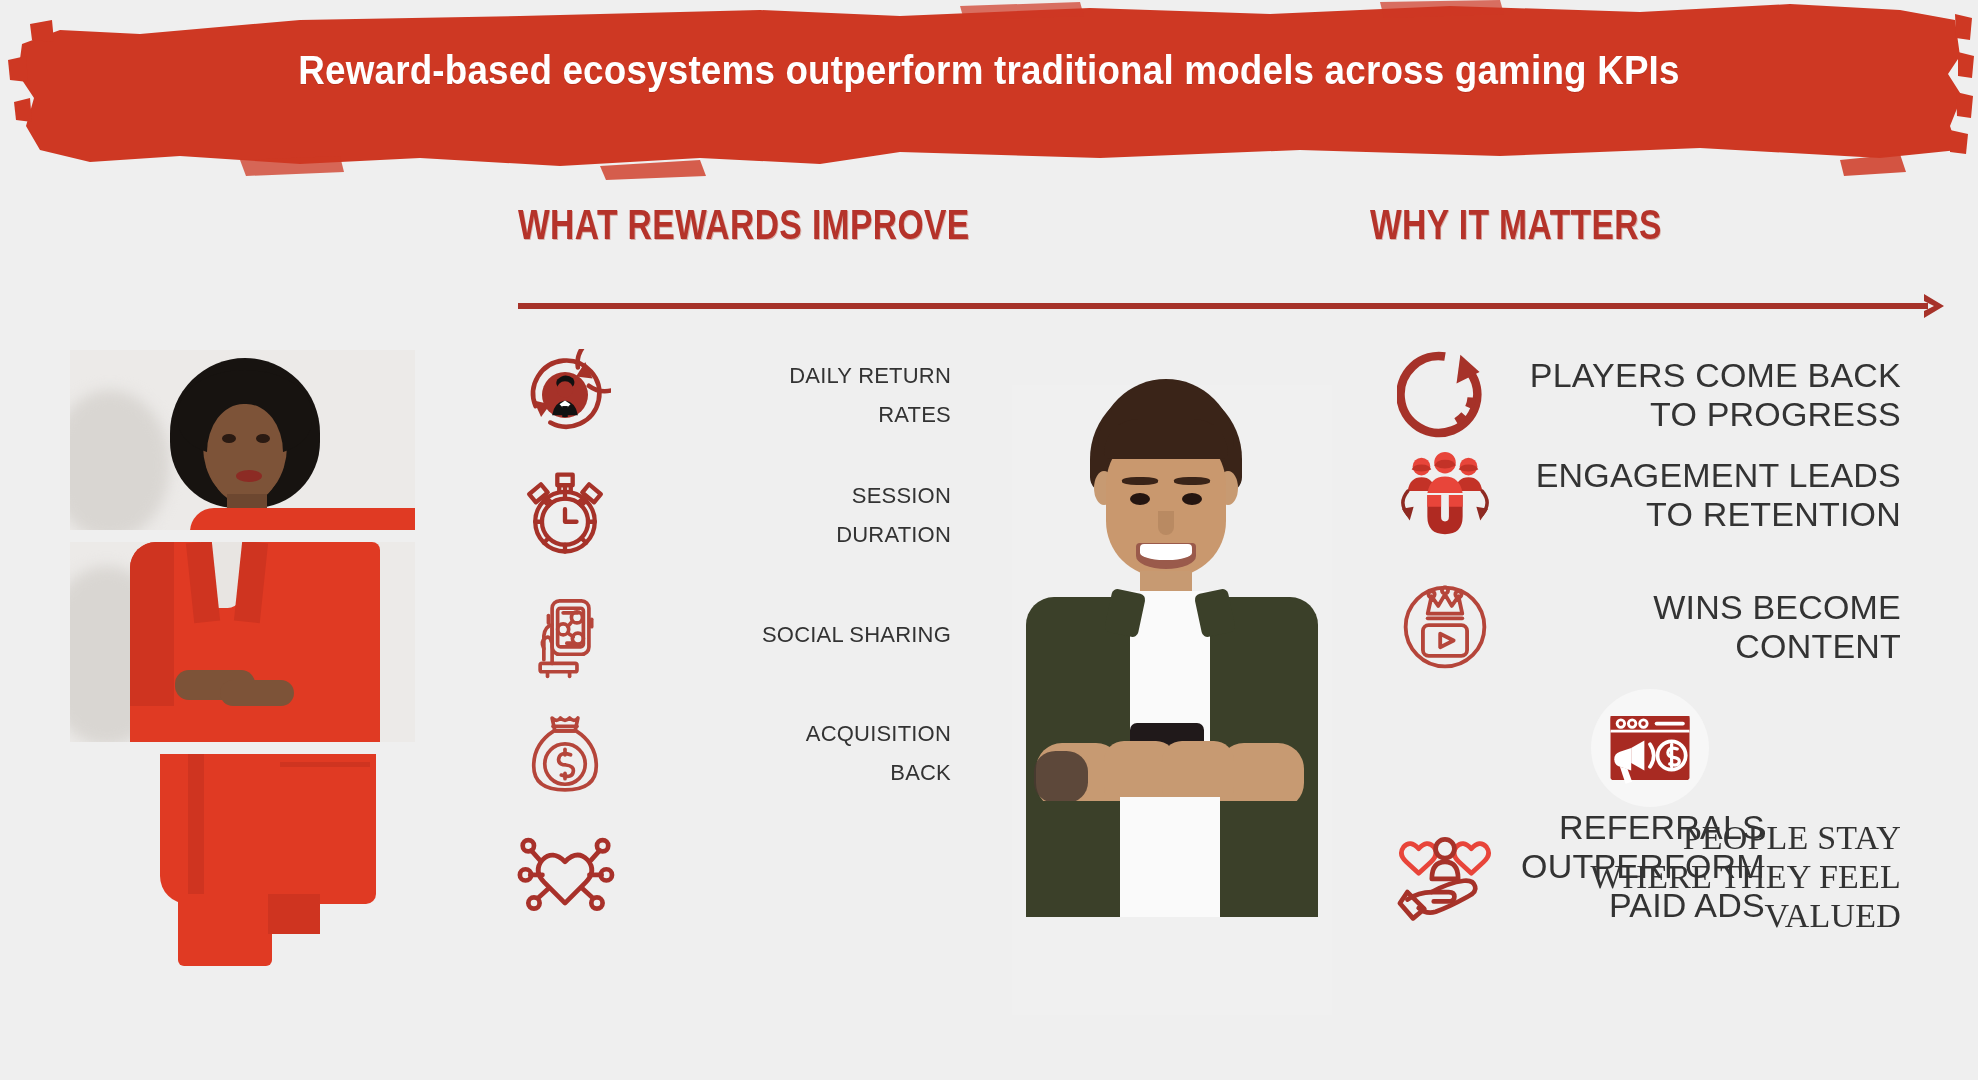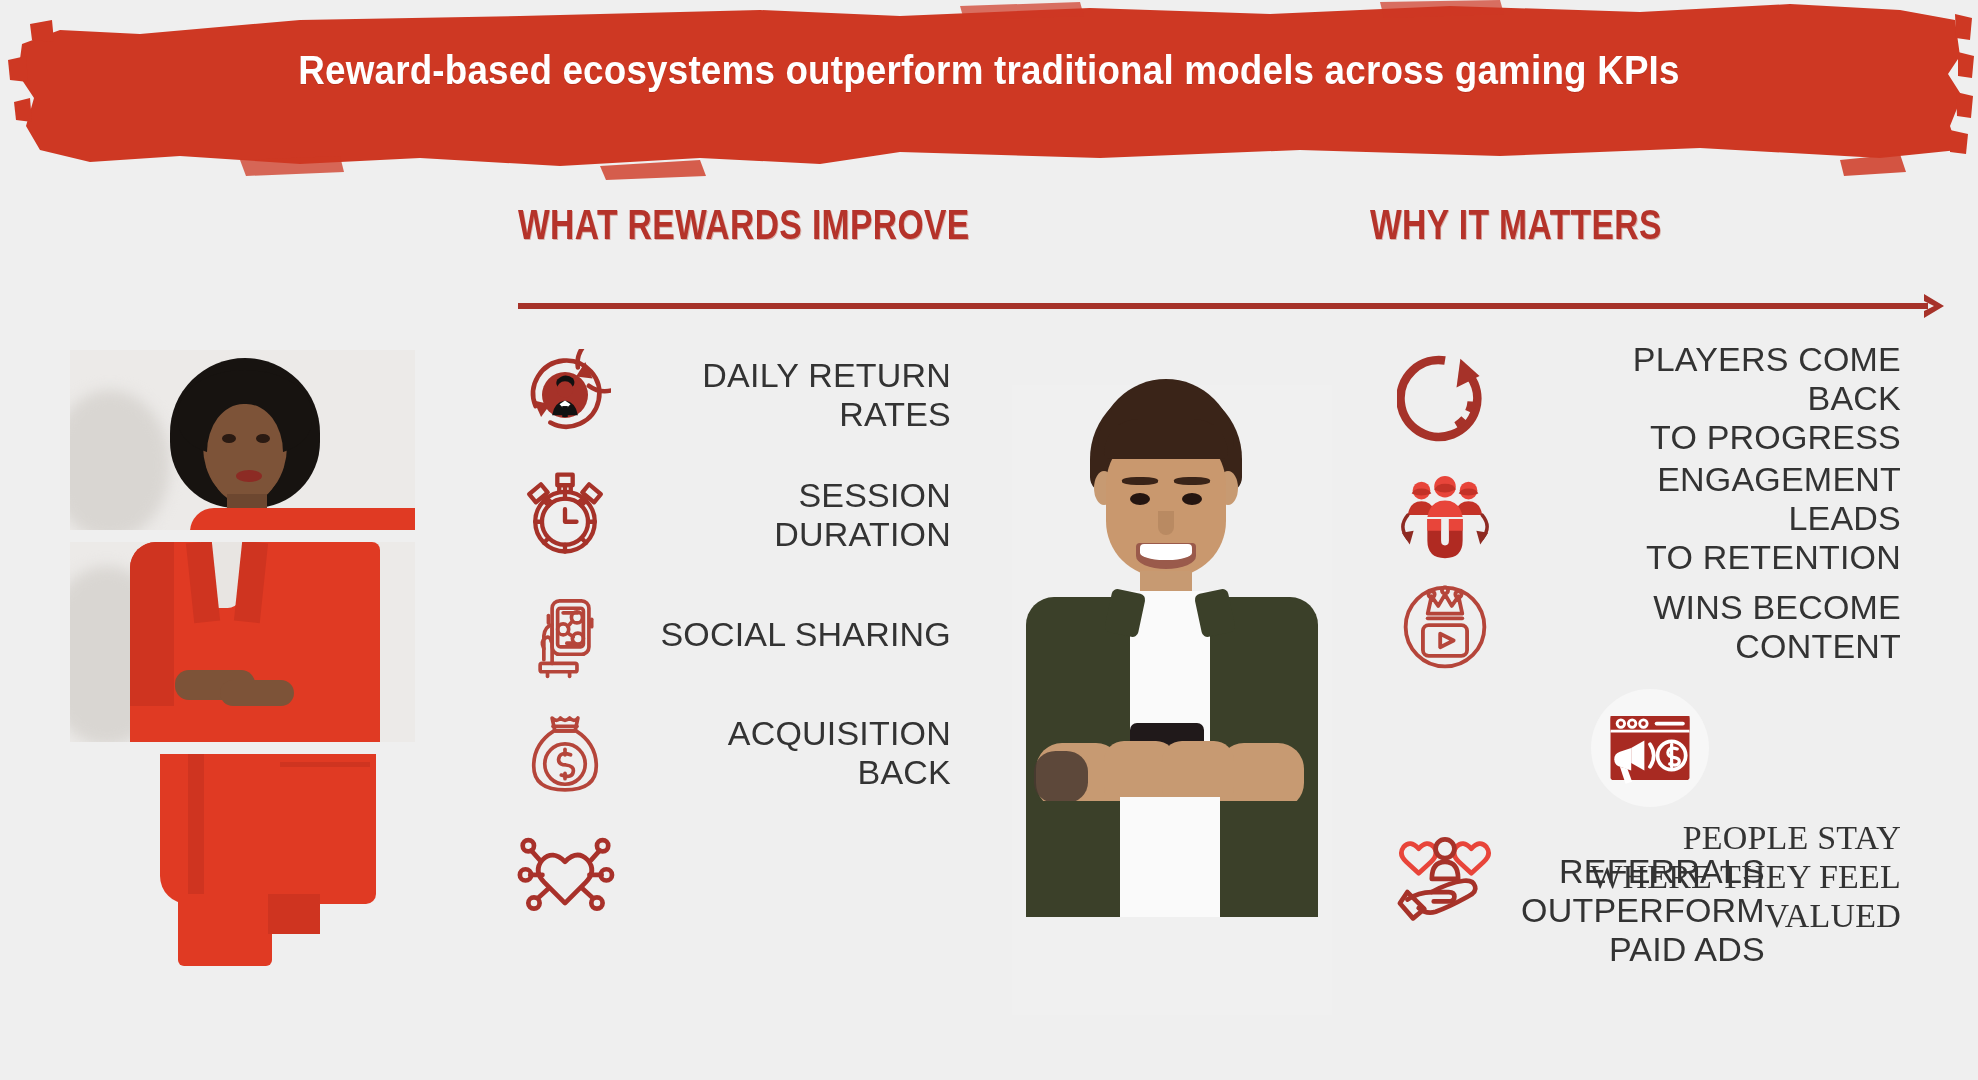--- a/index.html
+++ b/index.html
@@ -56,21 +56,21 @@
     width:36px; height:36px;
   }
 
   
   .column { position:absolute; top:340px; }
   #col-left  { left:505px; width:460px; }
   #col-right { left:1385px; width:530px; }
 
   .row { position:absolute; display:flex; align-items:center; }
   #col-left  .row { left:0; width:460px; }
-  #col-right .row { left:0; width:530px;gap:44px; }
+  #col-right .row { left:0; width:530px; }
 
   .icon-box {
     width:120px; height:110px; flex:0 0 120px;
     display:flex; align-items:center; justify-content:center;
     position:relative;
   }
   .icon-halo {
     position:absolute;
     width:118px; height:118px;
     border-radius:50%;
@@ -83,21 +83,21 @@
     flex:1;
     text-align:right;
     color:#333333;
     font-size:34px;
     line-height:39px;
     font-weight:400;
     letter-spacing:0.2px;
     padding-right:14px;
     white-space:pre-line;
   }
-  #col-left .row-label  { font-size:34px; }
+  #col-left .row-label  { font-size:22px; }
   #col-right .row-label { font-size:34px; }
 
   
   .photo-collage { position:absolute; left:70px; top:350px; width:345px; height:660px; }
   .band { position:absolute; overflow:hidden; background:#eceae8; }
   #band-a { left:0;  top:0;   width:345px; height:180px; }
   #band-b { left:0;  top:192px; width:345px; height:200px; }
   #band-c { left:90px; top:404px; width:255px; height:212px; background:transparent; }
 
   .ph-bg   { position:absolute; inset:0; background:#eceae8; }
@@ -374,21 +374,21 @@
         <svg width="96" height="96" viewBox="0 0 100 100" aria-hidden="true">
           <path d="M50,10 A40,40 0 1,0 76,26" fill="none" stroke="#A63229" stroke-width="9" stroke-linecap="butt"></path>
           <path d="M62,78 A32,32 0 0,0 78,50" fill="none" stroke="#A63229" stroke-width="9" stroke-dasharray="11 9" stroke-linecap="butt"></path>
           <path d="M66,8 L86,26 L62,38 Z" fill="#A63229"></path>
         </svg>
       </div>
       <div class="row-label">PLAYERS COME BACK
 TO PROGRESS</div>
     </div>
 
-    <div class="row" style="top:120px;">
+    <div class="row" style="top:100px;">
       <div class="icon-box">
         <svg width="98" height="98" viewBox="0 0 100 100" aria-hidden="true">
           <g fill="#E8453A">
             <circle cx="26" cy="21" r="9"></circle>
               <circle cx="50" cy="17" r="11"></circle>
               <circle cx="74" cy="21" r="9"></circle>
           </g>
           <g fill="#C33227">
             <path d="M16,24 q2,-5 10,-5 q8,0 10,5 q-6,2 -10,2 q-5,0 -10,-2 Z"></path>
             <path d="M39,20 q3,-6 11,-6 q9,0 11,6 q-6,3 -11,3 q-6,0 -11,-3 Z"></path>

